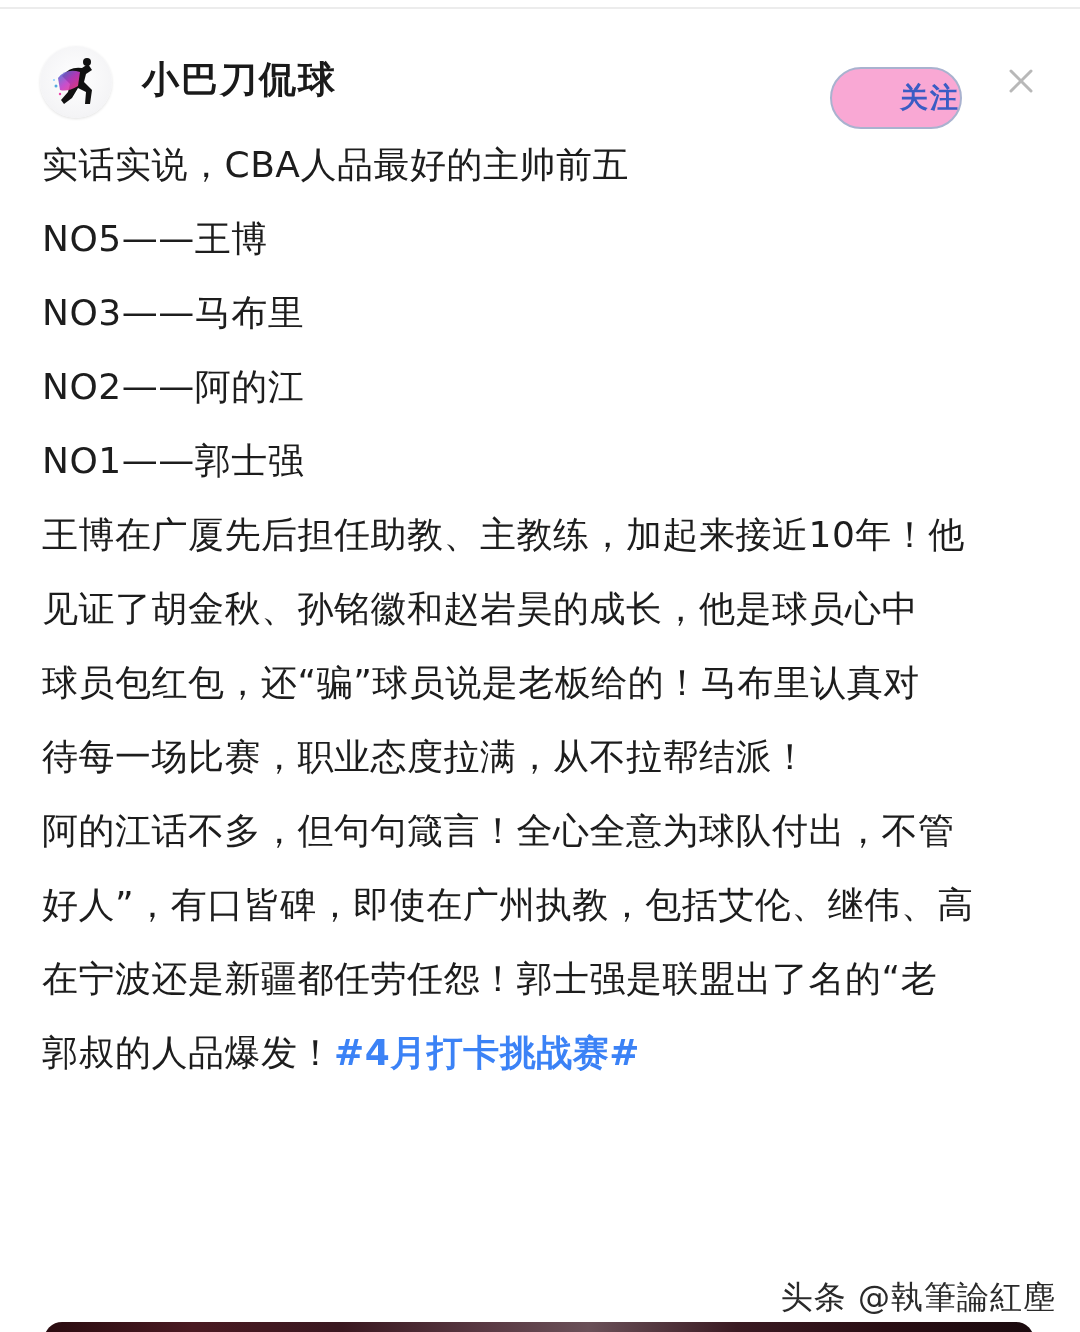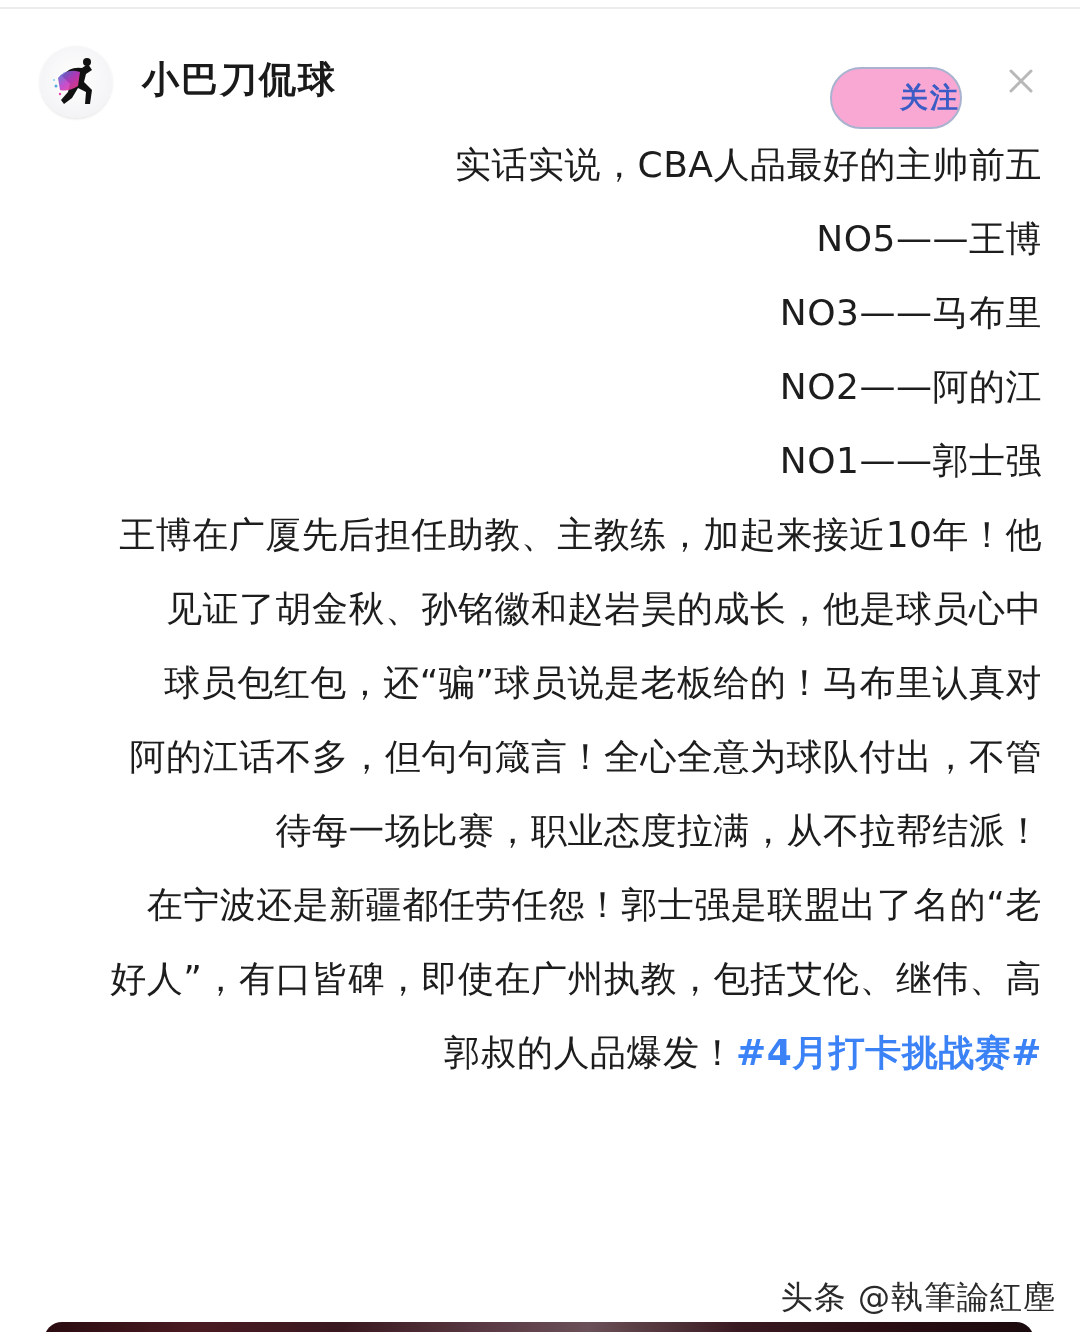--- a/index.html
+++ b/index.html
@@ -63,21 +63,20 @@
   }
   .close-button {
     position: absolute;
     left: 1004px; top: 20px;
     width: 34px; height: 34px;
   }
   .content {
     position: absolute;
     left: 42px; top: 128px;
     width: 1000px;
-    text-align: right;
   }
   .line {
     font-size: 36px;
     line-height: 74px;
     white-space: nowrap;
     color: #1d1d1d;
     letter-spacing: 0.5px;
   }
   .hashtag { color: #3b82f6; font-weight: bold; }
   .watermark {
@@ -132,22 +131,22 @@
   <div class="line">实话实说，CBA人品最好的主帅前五</div>
 
   <div class="line"><span>NO5</span><span>——</span><span>王博</span></div>
   <div class="line"><span>NO3</span><span>——</span><span>马布里</span></div>
   <div class="line"><span>NO2</span><span>——</span><span>阿的江</span></div>
   <div class="line"><span>NO1</span><span>——</span><span>郭士强</span></div>
 
   <div class="line">王博在广厦先后担任助教、主教练，加起来接近10年！他</div>
   <div class="line">见证了胡金秋、孙铭徽和赵岩昊的成长，他是球员心中</div>
   <div class="line">球员包红包，还“骗”球员说是老板给的！马布里认真对</div>
+  <div class="line">待每一场比赛，职业态度拉满，从不拉帮结派！</div>
   <div class="line">阿的江话不多，但句句箴言！全心全意为球队付出，不管</div>
-  <div class="line">待每一场比赛，职业态度拉满，从不拉帮结派！</div>
+  <div class="line">好人”，有口皆碑，即使在广州执教，包括艾伦、继伟、高</div>
   <div class="line">在宁波还是新疆都任劳任怨！郭士强是联盟出了名的“老</div>
-  <div class="line">好人”，有口皆碑，即使在广州执教，包括艾伦、继伟、高</div>
   <div class="line"><span>郭叔的人品爆发！</span><span class="hashtag">#4月打卡挑战赛#</span></div>
 </div>
 
 <div class="watermark">头条 @執筆論紅塵</div>
 
 <div class="media-strip"></div>
 
 </body></html>

